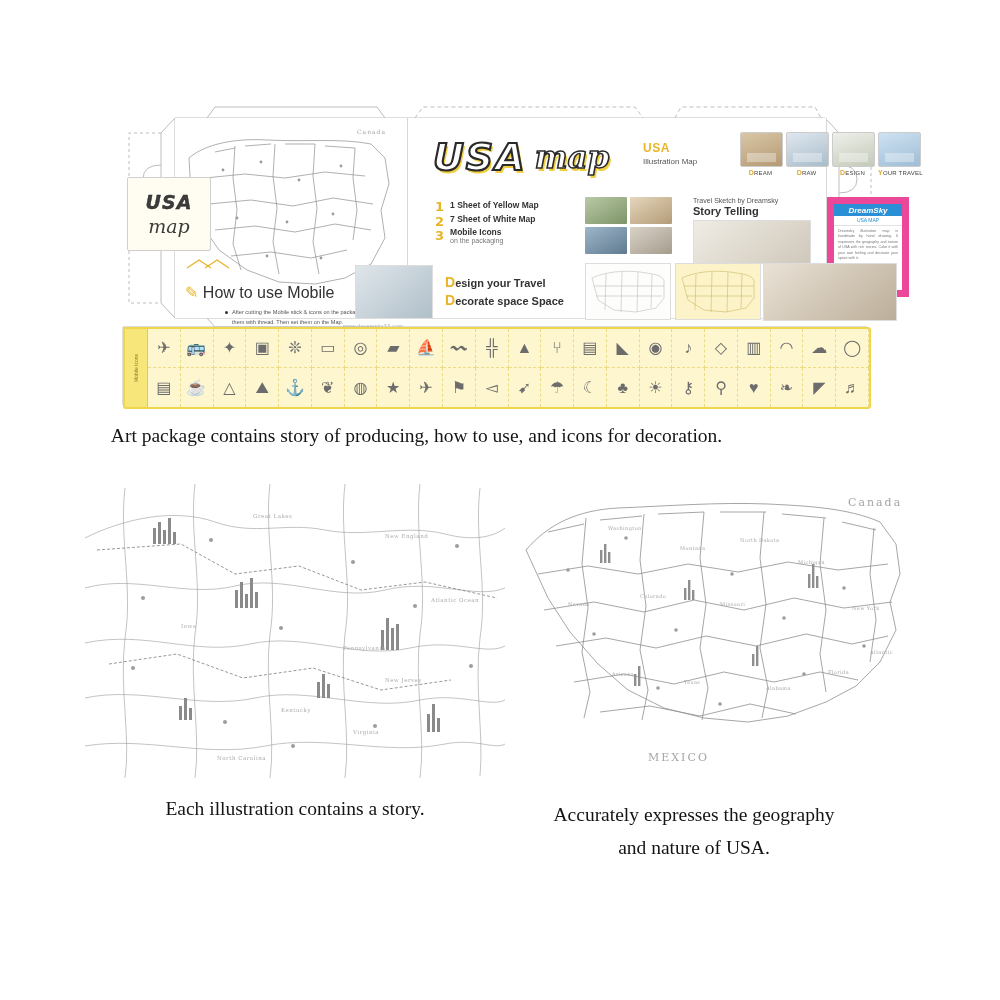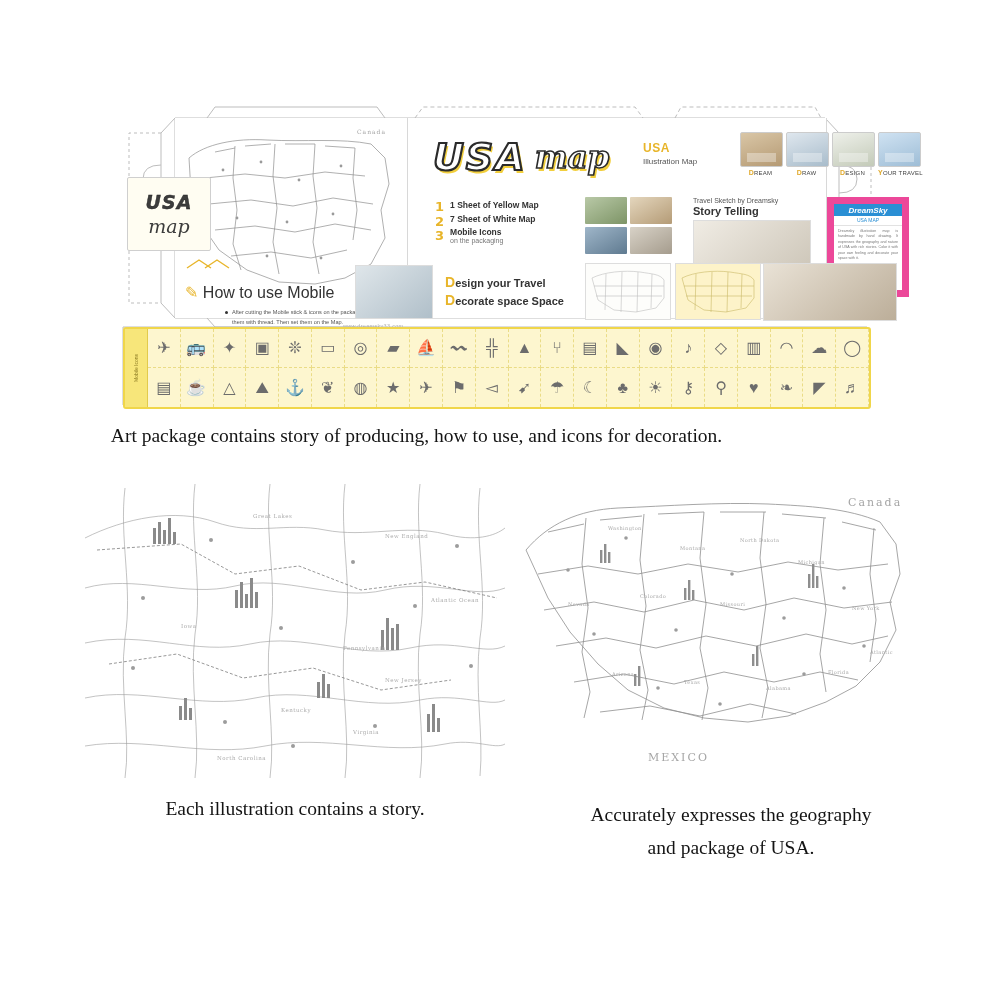--- a/index.html
+++ b/index.html
@@ -385,21 +385,21 @@
   }
   #cap-top {
     left: 0; top: 425px; width: 833px;
     font-size: 19.5px;
   }
   #cap-left {
     left: 85px; top: 798px; width: 420px;
     font-size: 19.5px;
   }
   #cap-right {
-    left: 521px; top: 798px; width: 420px;
+    left: 484px; top: 798px; width: 420px;
     font-size: 19.5px;
     line-height: 1.7;
   }
 
   
   .mapbox {
     position: absolute;
     overflow: hidden;
     background: #ffffff;
   }
@@ -807,14 +807,14 @@
       <text x="362" y="176">Atlantic</text>
     </g>
     <text class="map-word" x="340" y="28" font-family="DejaVu Serif, serif" font-size="11" fill="#a5a5a5" letter-spacing="2">Canada</text>
     <text x="140" y="283" font-family="DejaVu Serif, serif" font-size="11" fill="#a5a5a5" letter-spacing="2">MEXICO</text>
   </svg>
 </div>
 
 <div class="caption" id="cap-left">Each illustration contains a story.</div>
 <div class="caption" id="cap-right">
   <div>Accurately expresses the geography</div>
-  <div>and package of USA.</div>
+  <div>and nature of USA.</div>
 </div>
 
 </body></html>

